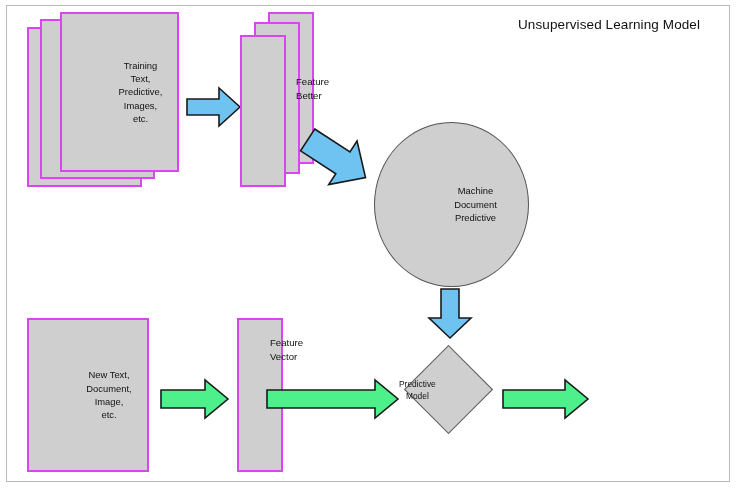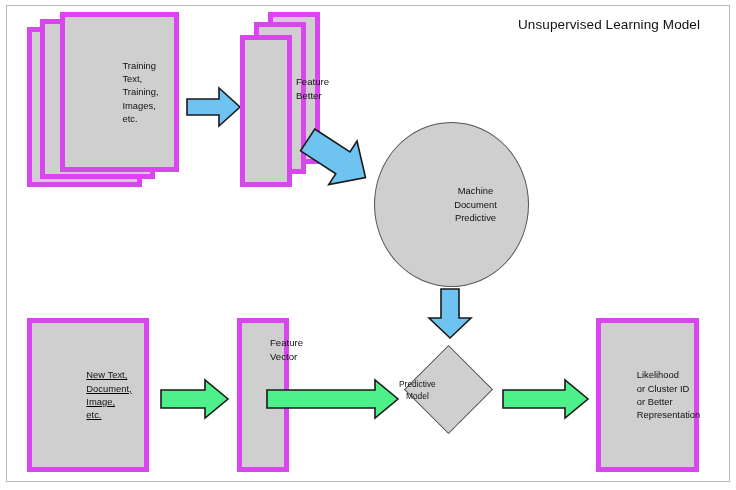--- a/index.html
+++ b/index.html
@@ -22,24 +22,24 @@
 
   #title{
     position:absolute;left:518px;top:17px;
     font-size:13.5px;color:#111;
     white-space:nowrap;letter-spacing:.1px;
   }
 
   .gbox{
     position:absolute;
     background:#cfcfcf;
-    border:5px solid #d946ef;
+    border:2px solid #d946ef;
     box-sizing:border-box;
     display:flex;align-items:center;justify-content:center;
-    text-align:left;
+    text-align:center;
     padding-left:42px;
   }
   .gbox .txt{
     font-size:9.4px;color:#111;line-height:1.42;
   }
 
   
   #doc-back {left:27px; top:27px;  width:115px;height:160px;}
   #doc-mid  {left:40px; top:19px;  width:115px;height:160px;}
   #doc-front{left:60px; top:12px;  width:119px;height:160px;}
@@ -58,21 +58,21 @@
     position:absolute;left:374px;top:122px;
     width:155px;height:165px;
     background:#cfcfcf;border:1px solid #555;
     border-radius:50%;
     box-sizing:border-box;
     display:flex;align-items:center;justify-content:center;
   }
   #circle .txt{font-size:9.4px;line-height:1.45;text-align:center;color:#111;margin-left:48px;}
 
   
-  #new-box{left:27px;top:318px;width:122px;height:154px;text-decoration:underline;}
+  #new-box{left:27px;top:318px;width:122px;height:154px;}
   #fv2-bar{left:237px;top:318px;width:15px;height:154px;}
   #fv2-label{
     position:absolute;left:270px;top:336px;
     font-size:9.6px;line-height:1.45;color:#111;
   }
   #out-box{left:596px;top:318px;width:103px;height:154px;}
 
   #diamond-wrap{
     position:absolute;left:399px;top:339px;width:99px;height:102px;
   }
@@ -103,21 +103,21 @@
   <div class="edge" id="edge-right"></div>
 
   <div id="title">Unsupervised Learning Model</div>
 
   <div class="gbox" id="doc-back"></div>
   <div class="gbox" id="doc-mid"></div>
   <div class="gbox" id="doc-front">
     <div class="txt">
       <span>Training</span><br>
       <span>Text,</span><br>
-      <span>Training,</span><br>
+      <span>Predictive,</span><br>
       <span>Images,</span><br>
       <span>etc.</span>
     </div>
   </div>
 
   <div class="arrow" style="left:186px;top:86px;">
     <svg width="56" height="42" viewBox="0 0 56 42">
       <path d="M1 13 L33 13 L33 2 L54 21 L33 40 L33 29 L1 29 Z" fill="#6FC3F0" stroke="#1a1a1a" stroke-width="1.6" stroke-linejoin="miter"></path>
     </svg>
   </div>
@@ -190,22 +190,14 @@
       </div>
     </div>
   </div>
 
   <div class="arrow" style="left:502px;top:378px;">
     <svg width="88" height="42" viewBox="0 0 88 42">
       <path d="M1 12 L63 12 L63 2 L86 21 L63 40 L63 30 L1 30 Z" fill="#4DF08A" stroke="#1a1a1a" stroke-width="1.6" stroke-linejoin="miter"></path>
     </svg>
   </div>
 
-  <div class="gbox" id="out-box">
-    <div class="txt">
-      <span>Likelihood</span><br>
-      <span>or Cluster ID</span><br>
-      <span>or Better</span><br>
-      <span>Representation</span>
-    </div>
-  </div>
 
 </div>
 
 </body></html>

